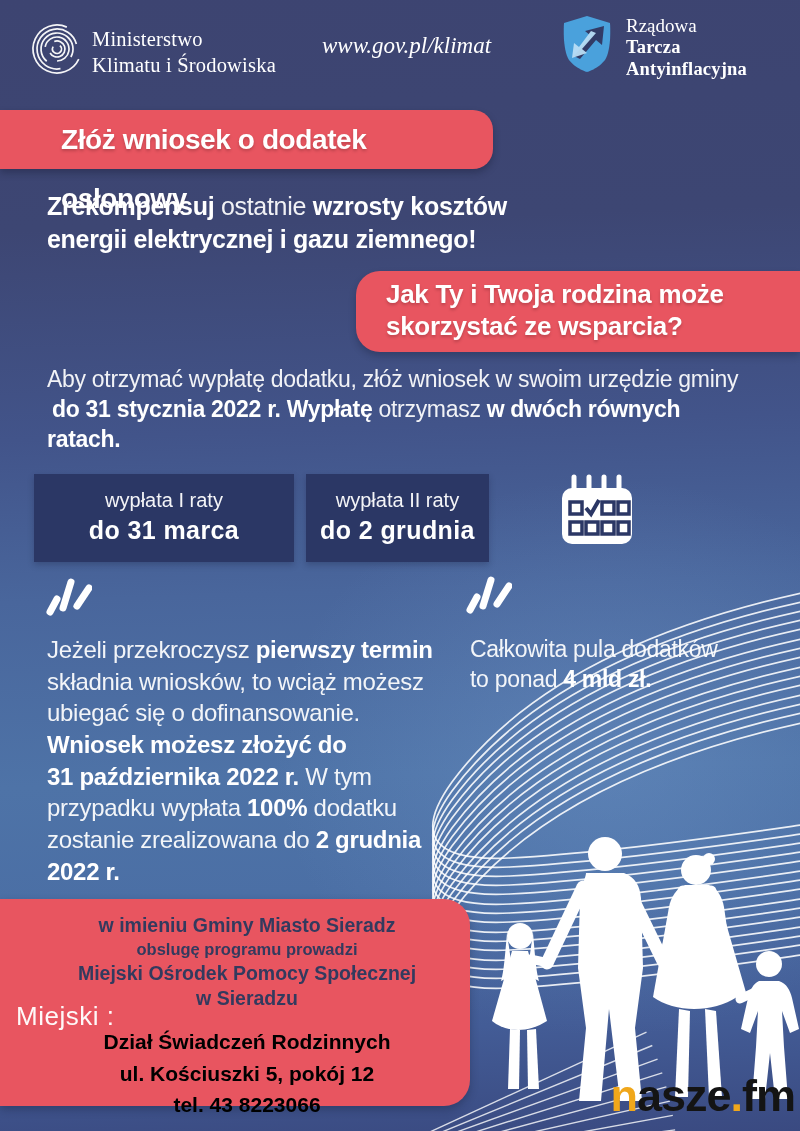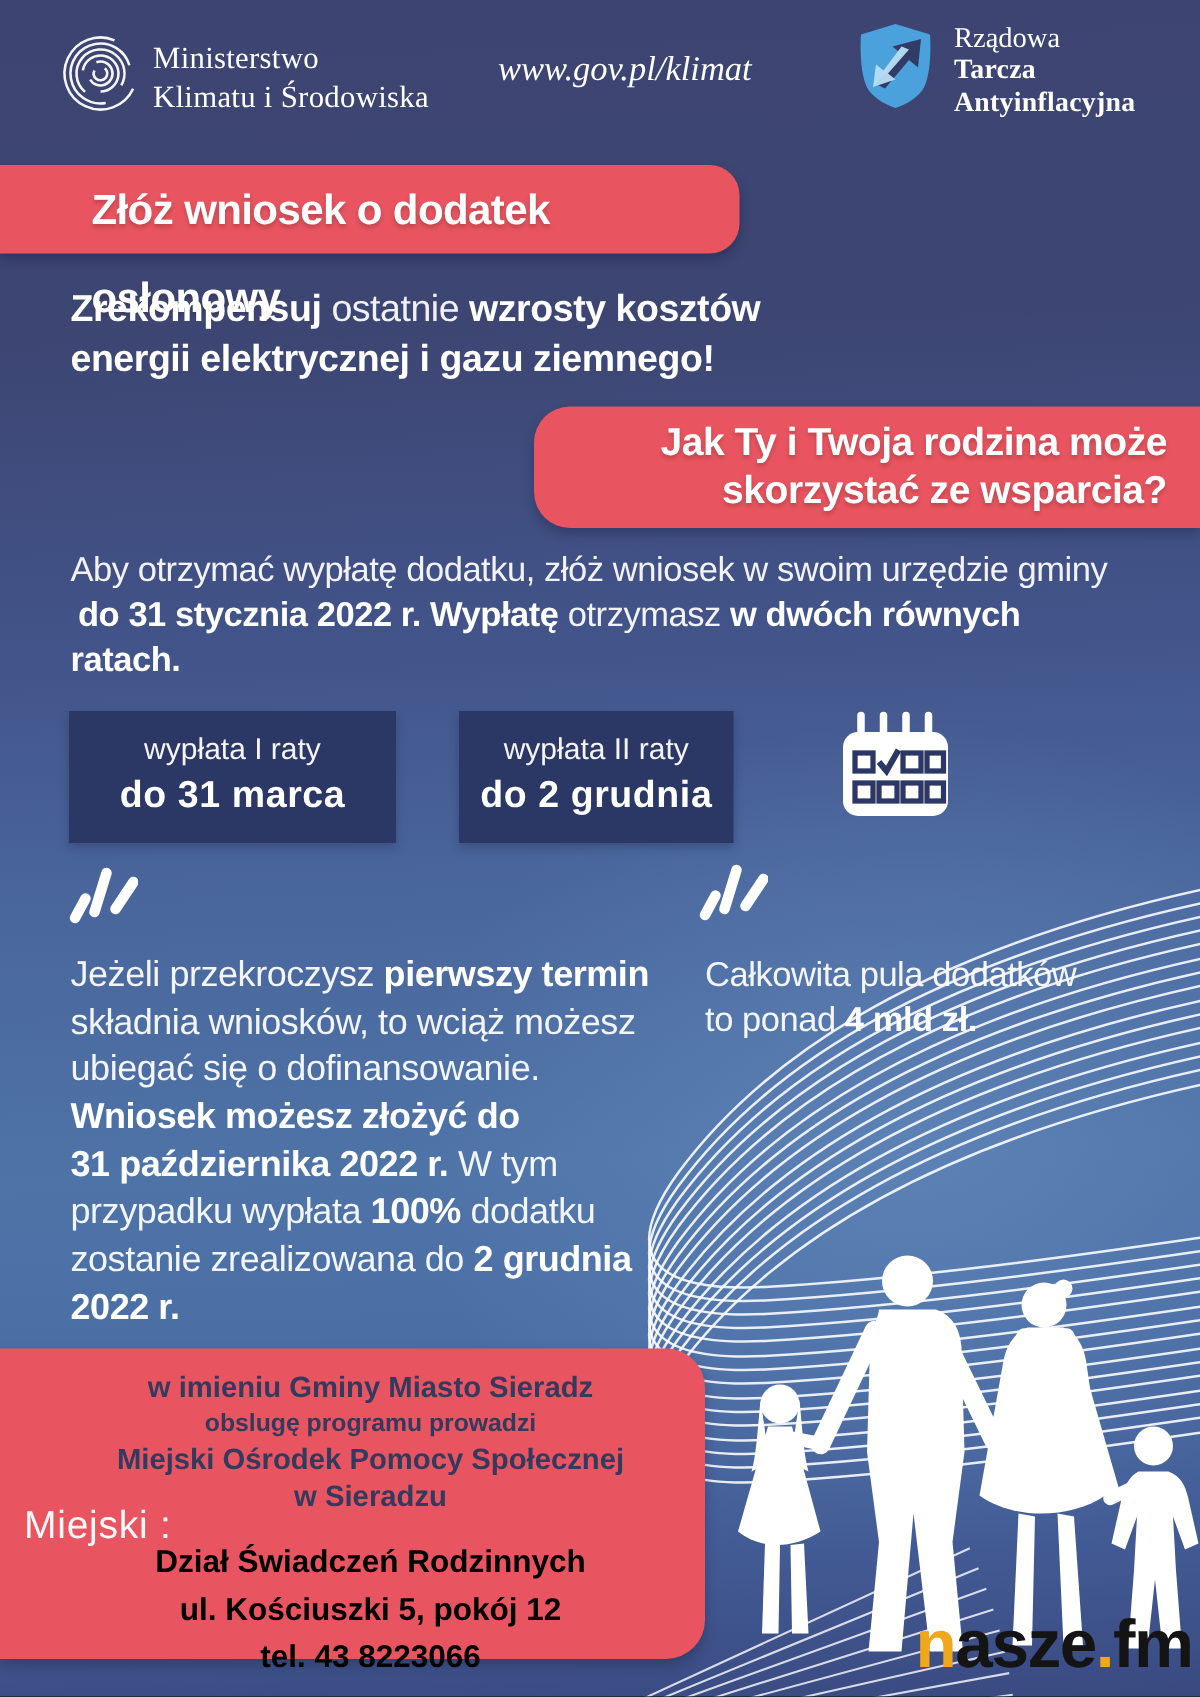--- a/index.html
+++ b/index.html
@@ -22,21 +22,21 @@
   
   .title-banner{
     left:0;top:110px;width:493px;height:59px;background:#e85560;
     border-radius:0 20px 20px 0;box-shadow:0 4px 7px rgba(20,25,50,.35);
     font-size:28px;font-weight:700;line-height:59px;padding-left:61px;box-sizing:border-box;
     letter-spacing:-.4px;text-shadow:0 2px 3px rgba(60,15,20,.25);
   }
   .question-banner{
     right:0;top:271px;left:356px;background:#e85560;border-radius:24px 0 0 24px;
     box-shadow:0 4px 7px rgba(20,25,50,.3);padding:8px 22px 10px 30px;box-sizing:border-box;
-    font-size:26px;font-weight:700;line-height:1.22;text-align:right;letter-spacing:-.3px;
+    font-size:26px;font-weight:700;line-height:1.22;text-align:left;letter-spacing:-.3px;
     text-shadow:0 2px 3px rgba(60,15,20,.25);
   }
   .subtitle{left:47px;top:190px;font-size:25px;line-height:1.32;letter-spacing:-.3px;}
   .intro{left:47px;top:365px;font-size:23px;line-height:1.3;letter-spacing:-.3px;width:730px;}
   .intro .ind{padding-left:5px;}
   
   .rate-box{top:474px;height:88px;background:#2b3765;box-shadow:0 3px 6px rgba(20,25,50,.25);
     text-align:center;box-sizing:border-box;padding-top:15px;}
   .rate-label{font-size:20px;opacity:.95;}
   .rate-date{font-size:25px;font-weight:700;letter-spacing:.4px;margin-top:4px;}
@@ -129,21 +129,21 @@
       <path d="M47 136 L66 140" stroke-width="9"></path>
       <path d="M274 168 L257 176" stroke-width="9"></path>
     </g>
     <g fill="#ffffff">
       <circle cx="64" cy="140" r="5"></circle>
         <circle cx="180" cy="137" r="5"></circle>
         <circle cx="258" cy="174" r="5"></circle>
     </g>
   </svg>
 
-  <div class="abs z3" style="left:14px;top:0;width:655px;height:105px;">
+  <div class="abs z3" style="left:4px;top:0;width:655px;height:105px;">
     <svg class="abs" style="left:26px;top:22px;" width="54" height="54" viewBox="0 0 54 54">
       <g fill="none" stroke="#ffffff" stroke-width="1.7" opacity="0.95">
         <circle cx="27" cy="27" r="24" stroke-dasharray="112 40" transform="rotate(25 27 27)"></circle>
         <circle cx="27" cy="27" r="20" stroke-dasharray="92 34" transform="rotate(80 27 27)"></circle>
         <circle cx="27" cy="27" r="16" stroke-dasharray="72 28" transform="rotate(130 27 27)"></circle>
         <circle cx="27" cy="27" r="12" stroke-dasharray="54 22" transform="rotate(190 27 27)"></circle>
         <circle cx="27" cy="27" r="8" stroke-dasharray="36 14" transform="rotate(250 27 27)"></circle>
         <circle cx="27" cy="27" r="4.5" stroke-dasharray="20 8" transform="rotate(310 27 27)"></circle>
       </g>
     </svg>
@@ -182,21 +182,21 @@
   </div>
 
   <div class="abs z3 intro">
     <div class="lt">Aby otrzymać wypłatę dodatku, złóż wniosek w swoim urzędzie gminy</div>
     <div class="ind">
       <span class="b">do 31 stycznia 2022 r. Wypłatę </span><span class="lt">otrzymasz </span><span class="b">w dwóch równych</span>
     </div>
     <div class="b">ratach.</div>
   </div>
 
-  <div class="abs z3 rate-box" style="left:46px;width:218px;">
+  <div class="abs z3 rate-box" style="left:34px;width:260px;">
     <div class="rate-label">wypłata I raty</div>
     <div class="rate-date">do 31 marca</div>
   </div>
   <div class="abs z3 rate-box" style="left:306px;width:183px;">
     <div class="rate-label">wypłata II raty</div>
     <div class="rate-date">do 2 grudnia</div>
   </div>
 
   <svg class="abs z3" style="left:556px;top:472px;" width="82" height="82" viewBox="0 0 82 82">
     <rect x="6" y="16" width="70" height="56" rx="10" fill="#ffffff"></rect>

